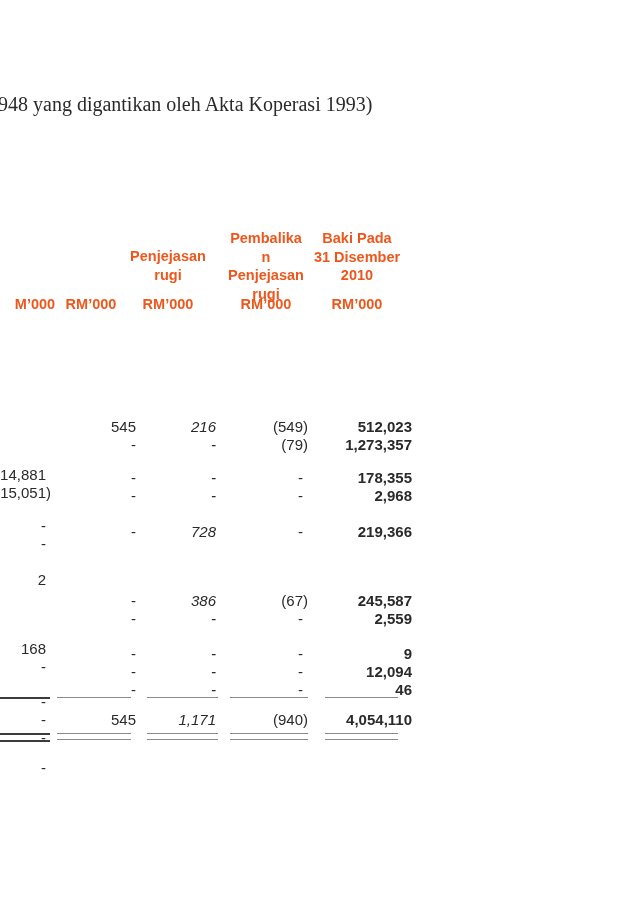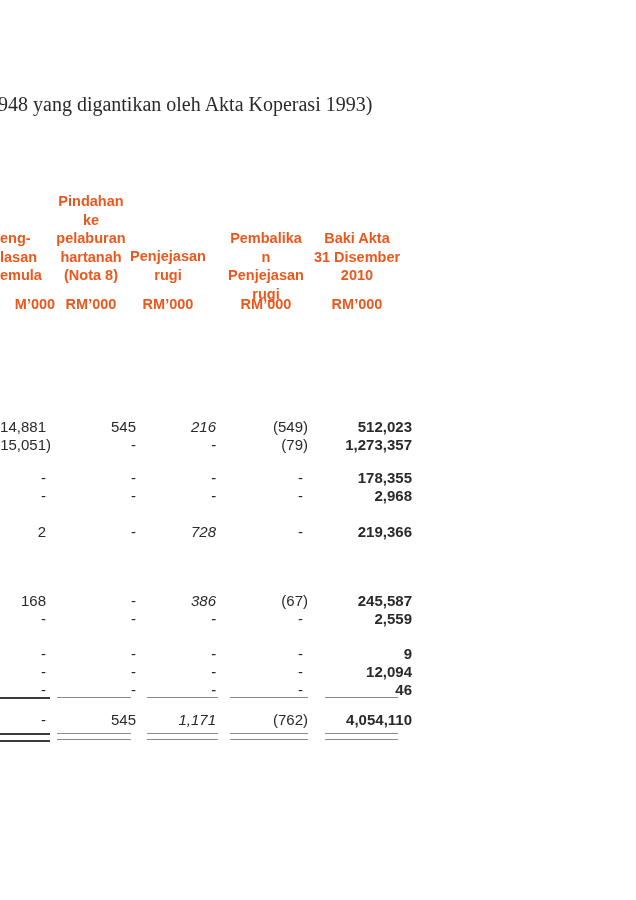--- a/index.html
+++ b/index.html
@@ -31,21 +31,21 @@
   .u2{left:36px;}
   .u3{left:113px;}
   .u4{left:211px;}
   .u5{left:302px;}
   
   .trow{
     position:absolute;left:0;width:636px;height:15px;
     font-size:15px;line-height:15px;color:var(--body-text,#2a2a2a);
   }
   .cell{position:absolute;white-space:nowrap;top:0;}
-  .c1{right:590px;}
+  .c1{right:590px;margin-top:48px;}
   .c2{right:500px;}
   .c3{right:420px;font-style:italic;}
   .c4{right:333px;}
   .c5{right:224px;font-weight:bold;}
   .c1.paren{right:585px;padding-left:25px;}
   .c4.paren{right:328px;}
   
   .rl{position:absolute;height:0;border-top:1.6px solid var(--rule-gray,#8a8a8a);}
   .rl.dark{border-top:2px solid var(--rule-dark,#3c3c3c);}
   .dr{
@@ -58,44 +58,32 @@
     border-bottom:2px solid var(--rule-dark,#3c3c3c);
   }
 </style>
 </head>
 <body>
 
 <div class="page">
 
   <div class="intro">948 yang digantikan oleh Akta Koperasi 1993)</div>
 
-  <div class="hcol h1">
-    <div>eng-</div>
-    <div>lasan</div>
-    <div>emula</div>
-  </div>
-  <div class="hcol h2">
-    <div>Pindahan</div>
-    <div>ke</div>
-    <div>pelaburan</div>
-    <div>hartanah</div>
-    <div>(Nota 8)</div>
-  </div>
   <div class="hcol h3">
     <div>Penjejasan</div>
     <div>rugi</div>
   </div>
   <div class="hcol h4">
     <div>Pembalika</div>
     <div>n</div>
     <div>Penjejasan</div>
     <div>rugi</div>
   </div>
   <div class="hcol h5">
-    <div>Baki Akta</div>
+    <div>Baki Pada</div>
     <div>31 Disember</div>
     <div>2010</div>
   </div>
 
   <div class="unit u1">M’000</div>
   <div class="unit u2">RM’000</div>
   <div class="unit u3">RM’000</div>
   <div class="unit u4">RM’000</div>
   <div class="unit u5">RM’000</div>
 
@@ -173,21 +161,21 @@
   <div class="rl dark" style="top:697px;left:0;width:50px"></div>
   <div class="rl" style="top:696.5px;left:57px;width:74px"></div>
   <div class="rl" style="top:696.5px;left:147px;width:71px"></div>
   <div class="rl" style="top:696.5px;left:230px;width:78px"></div>
   <div class="rl" style="top:696.5px;left:325px;width:73px"></div>
 
   <div class="trow" style="top:712px">
     <span class="cell c1">-</span>
     <span class="cell c2">545</span>
     <span class="cell c3">1,171</span>
-    <span class="cell c4 paren">(762)</span>
+    <span class="cell c4 paren">(940)</span>
     <span class="cell c5">4,054,110</span>
   </div>
 
   <div class="dr dark" style="top:732.5px;left:0;width:50px"></div>
   <div class="dr" style="top:732.5px;left:57px;width:74px"></div>
   <div class="dr" style="top:732.5px;left:147px;width:71px"></div>
   <div class="dr" style="top:732.5px;left:230px;width:78px"></div>
   <div class="dr" style="top:732.5px;left:325px;width:73px"></div>
 
 </div>

